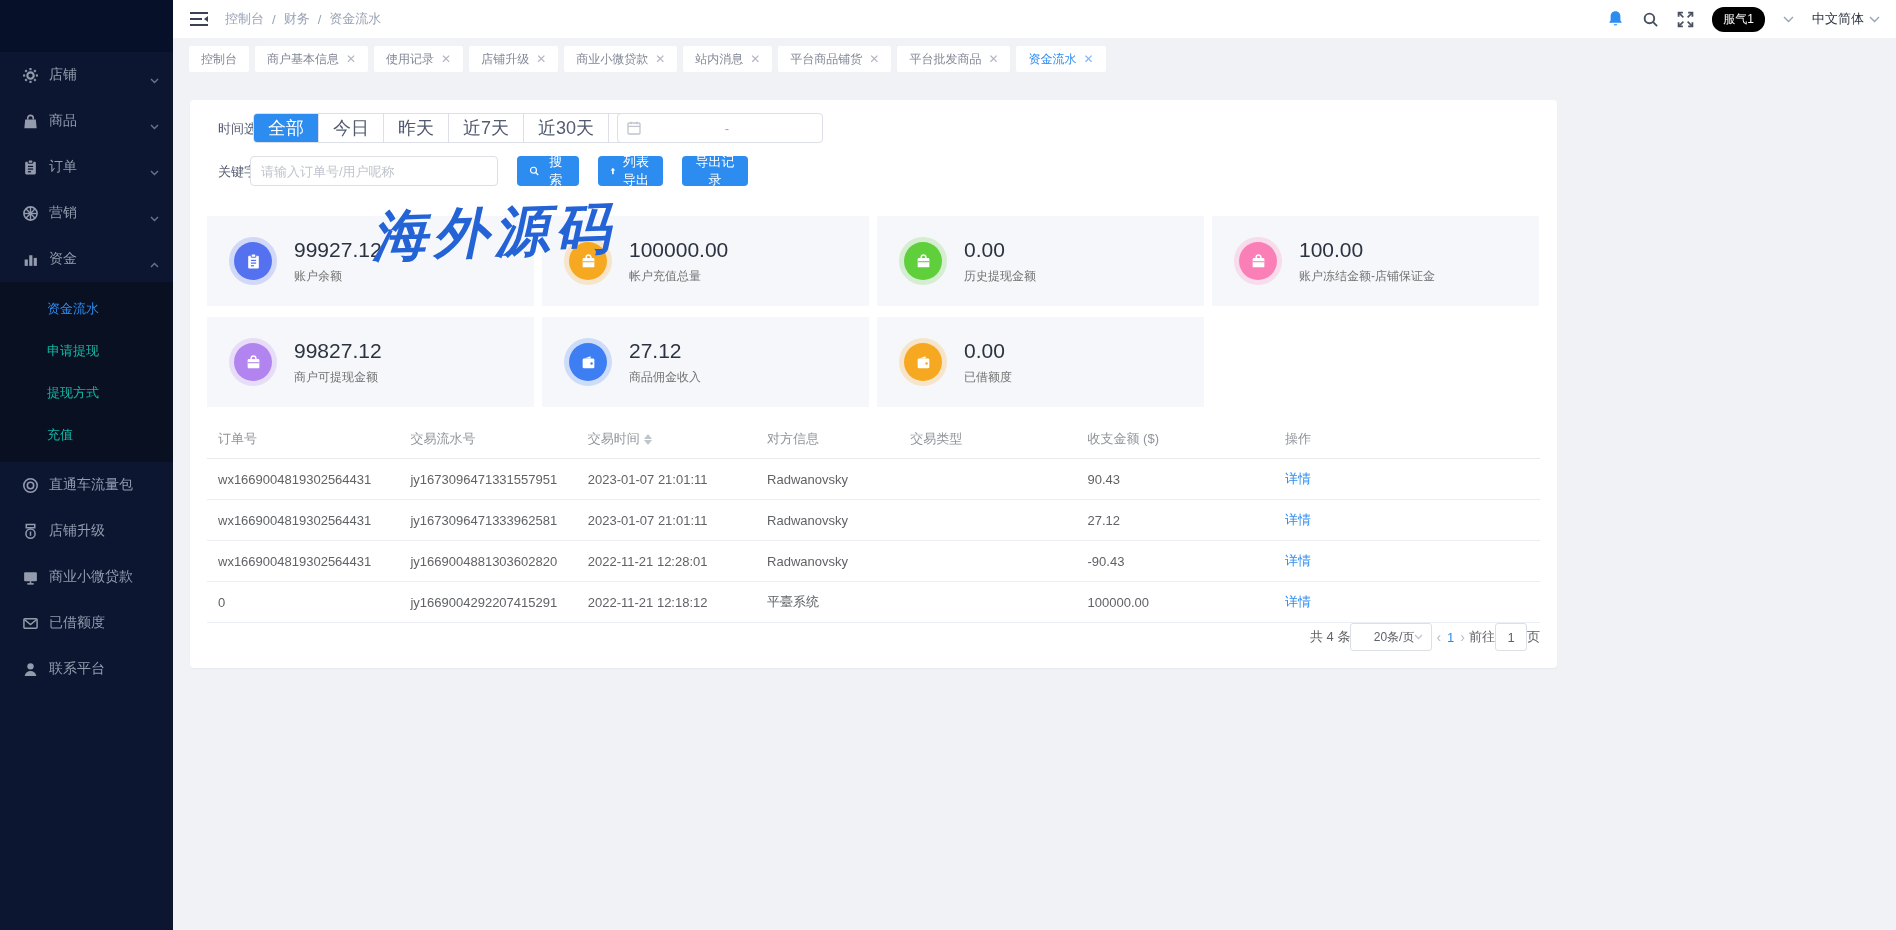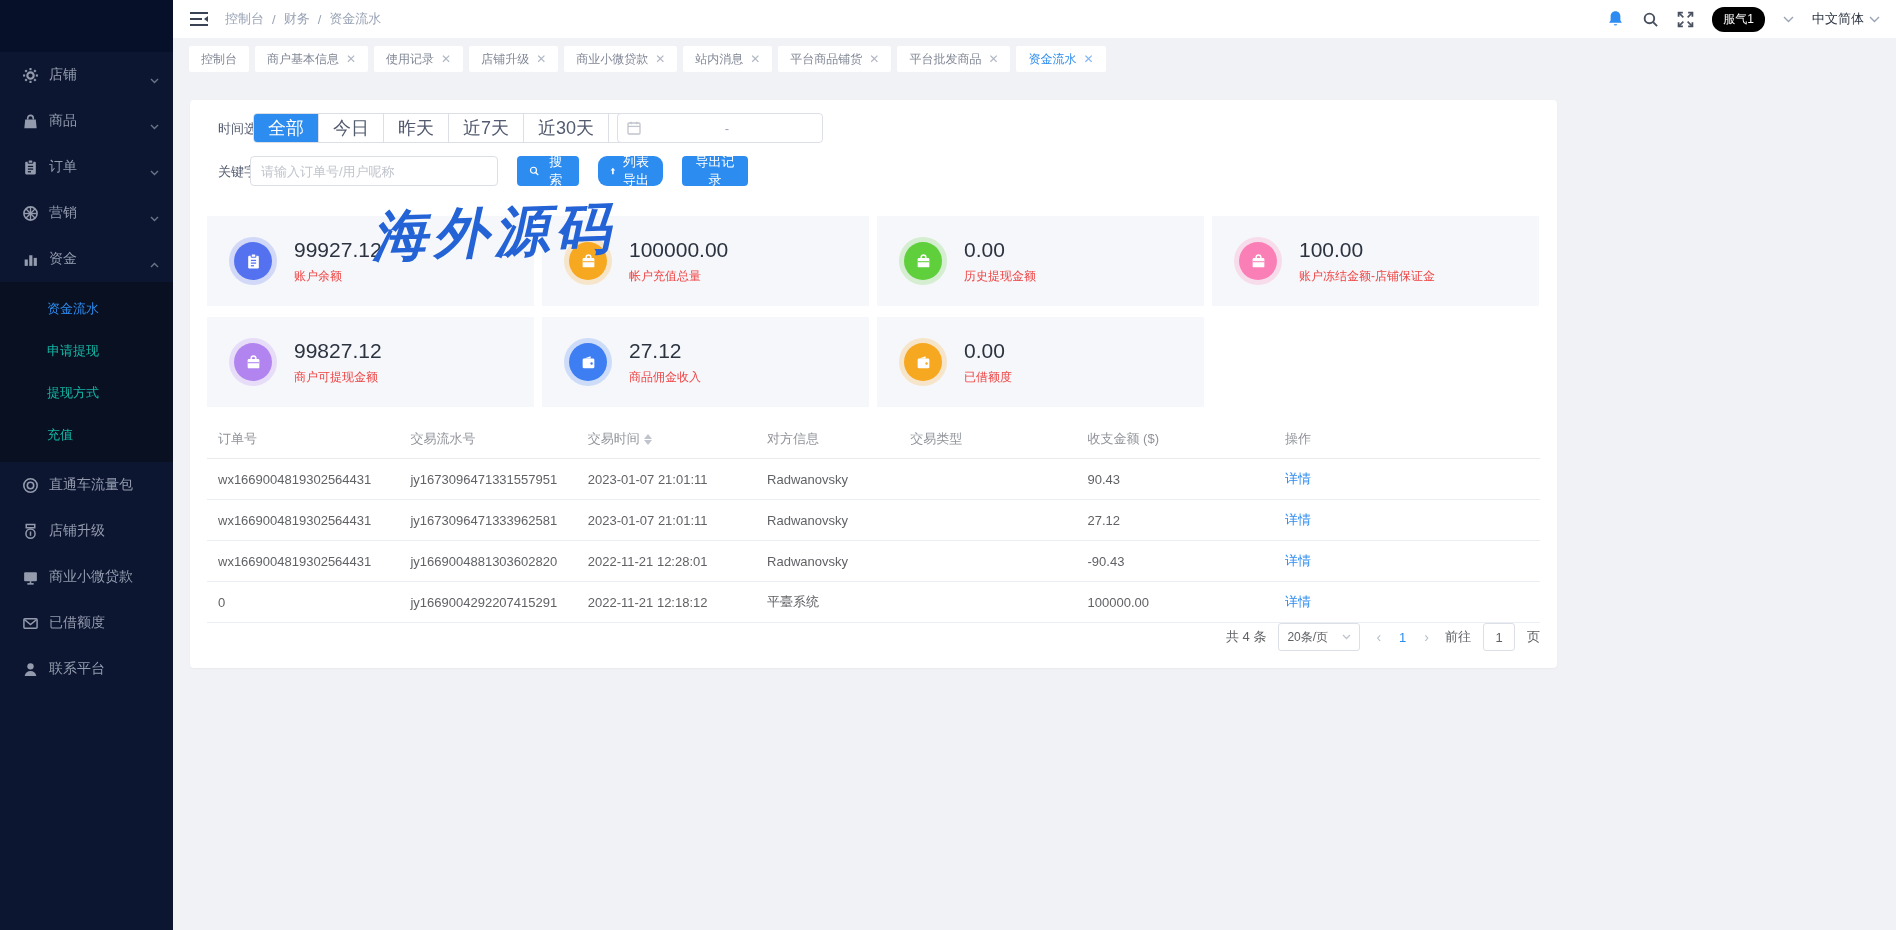--- a/index.html
+++ b/index.html
@@ -40,45 +40,45 @@
   .time-btn { padding:0 14px; font-size:18px; color:#515a6e; background:#fff; line-height:28px; border-left:1px solid #dcdfe6; cursor:pointer; }
   .time-btn:first-child { border-left:none; }
   .time-btn.active { background:#2d8cf0; color:#fff; }
   .date-range { position:absolute; left:427px; top:13px; width:206px; height:30px; border:1px solid #dcdfe6; border-radius:4px; background:#fff; display:flex; align-items:center; padding:0 9px; cursor:text; }
   .date-range .sep { flex:1; text-align:center; color:#9aa3b5; font-size:13px; }
 
   .kw-input { position:absolute; left:60px; top:56px; width:248px; height:30px; border:1px solid #dcdfe6; border-radius:4px; font-size:13px; padding:0 10px; color:#515a6e; outline:none; }
   .kw-input::placeholder { color:#c0c4cc; }
   .btn { position:absolute; top:56px; height:30px; background:#2d8cf0; border:none; border-radius:4px; color:#fff; font-size:13px; display:flex; align-items:center; justify-content:center; gap:5px; cursor:pointer; padding:0 12px; }
   .btn-search { left:327px; width:62px; }
-  .btn-export-list { left:408px; width:65px;border-radius:9px; }
+  .btn-export-list { left:408px; width:65px; }
   .btn-export-rec { left:492px; width:66px; }
 
   
   .stats { position:absolute; left:17px; top:116px; width:1333px; }
   .stat-card { position:absolute; width:327px; height:90px; background:#f6f7fa; display:flex; align-items:center; padding-left:27px; }
   .stat-iconwrap { position:relative; width:38px; height:38px; margin-right:22px; flex:none; }
   .stat-halo { position:absolute; left:-5px; top:-5px; width:48px; height:48px; border-radius:50%; opacity:.22; }
   .stat-circle { position:absolute; left:0; top:0; width:38px; height:38px; border-radius:50%; display:flex; align-items:center; justify-content:center; }
   .stat-value { font-size:21px; color:#2b3340; }
-  .stat-label { font-size:12px; color:#ef4444; margin-top:6px; }
+  .stat-label { font-size:12px; color:#737373; margin-top:6px; }
 
   
   .fund-table { position:absolute; left:17px; top:320px; width:1333px; border-collapse:collapse; table-layout:fixed; }
   .fund-table th { font-size:13px; color:#909399; font-weight:normal; text-align:left; padding:10px 11px; border-bottom:1px solid #e8eaec; height:32px; }
   .fund-table td { font-size:13px; color:#606266; text-align:left; padding:11px 11px; border-bottom:1px solid #ebeef5; height:37px; }
   .detail-link { color:#2d8cf0; cursor:pointer;font-family:Liberation Serif, serif; }
   .sort-carets { display:inline-flex; flex-direction:column; vertical-align:middle; margin-left:4px; gap:1px; cursor:pointer; }
   .sort-carets i { width:0; height:0; border-left:4px solid transparent; border-right:4px solid transparent; display:block; }
   .caret-up { border-bottom:5px solid #c0c4cc; }
   .caret-down { border-top:5px solid #c0c4cc; }
 
   
-  .pagination { position:absolute; right:17px; top:523px; display:flex; align-items:center; gap:12px; font-size:13px; color:#606266; }
-  .page-size { width:82px; height:28px; border:1px solid #dcdfe6; border-radius:3px; display:flex; align-items:center; justify-content:space-between; padding:0 8px; color:#606266; font-size:12px; cursor:pointer; background:#fff; }
+  .pagination { position:absolute; right:17px; top:523px; display:flex; align-items:center; font-size:13px; color:#606266; }
+  .page-size { width:82px; height:28px; border:1px solid #dcdfe6; border-radius:3px; display:flex; align-items:center; justify-content:flex-end; padding:0 8px; color:#606266; font-size:12px; cursor:pointer; background:#fff; }
   .pg-arrow { color:#b4bccc; font-size:14px; cursor:pointer; padding:0 4px; }
   .pg-num { color:#2d8cf0; cursor:pointer; padding:0 2px; }
   .goto-input { width:32px; height:28px; border:1px solid #dcdfe6; border-radius:3px; text-align:center; font-size:13px; color:#606266; outline:none; }
 
   
   .watermark { position:absolute; left:372px; top:196px; font-family:"DejaVu Serif",serif; font-style:italic; font-weight:bold; font-size:55px; color:#2363d6; letter-spacing:6px; transform:rotate(-2deg); z-index:20; pointer-events:none; }
 </style>
 </head>
 <body>
 

